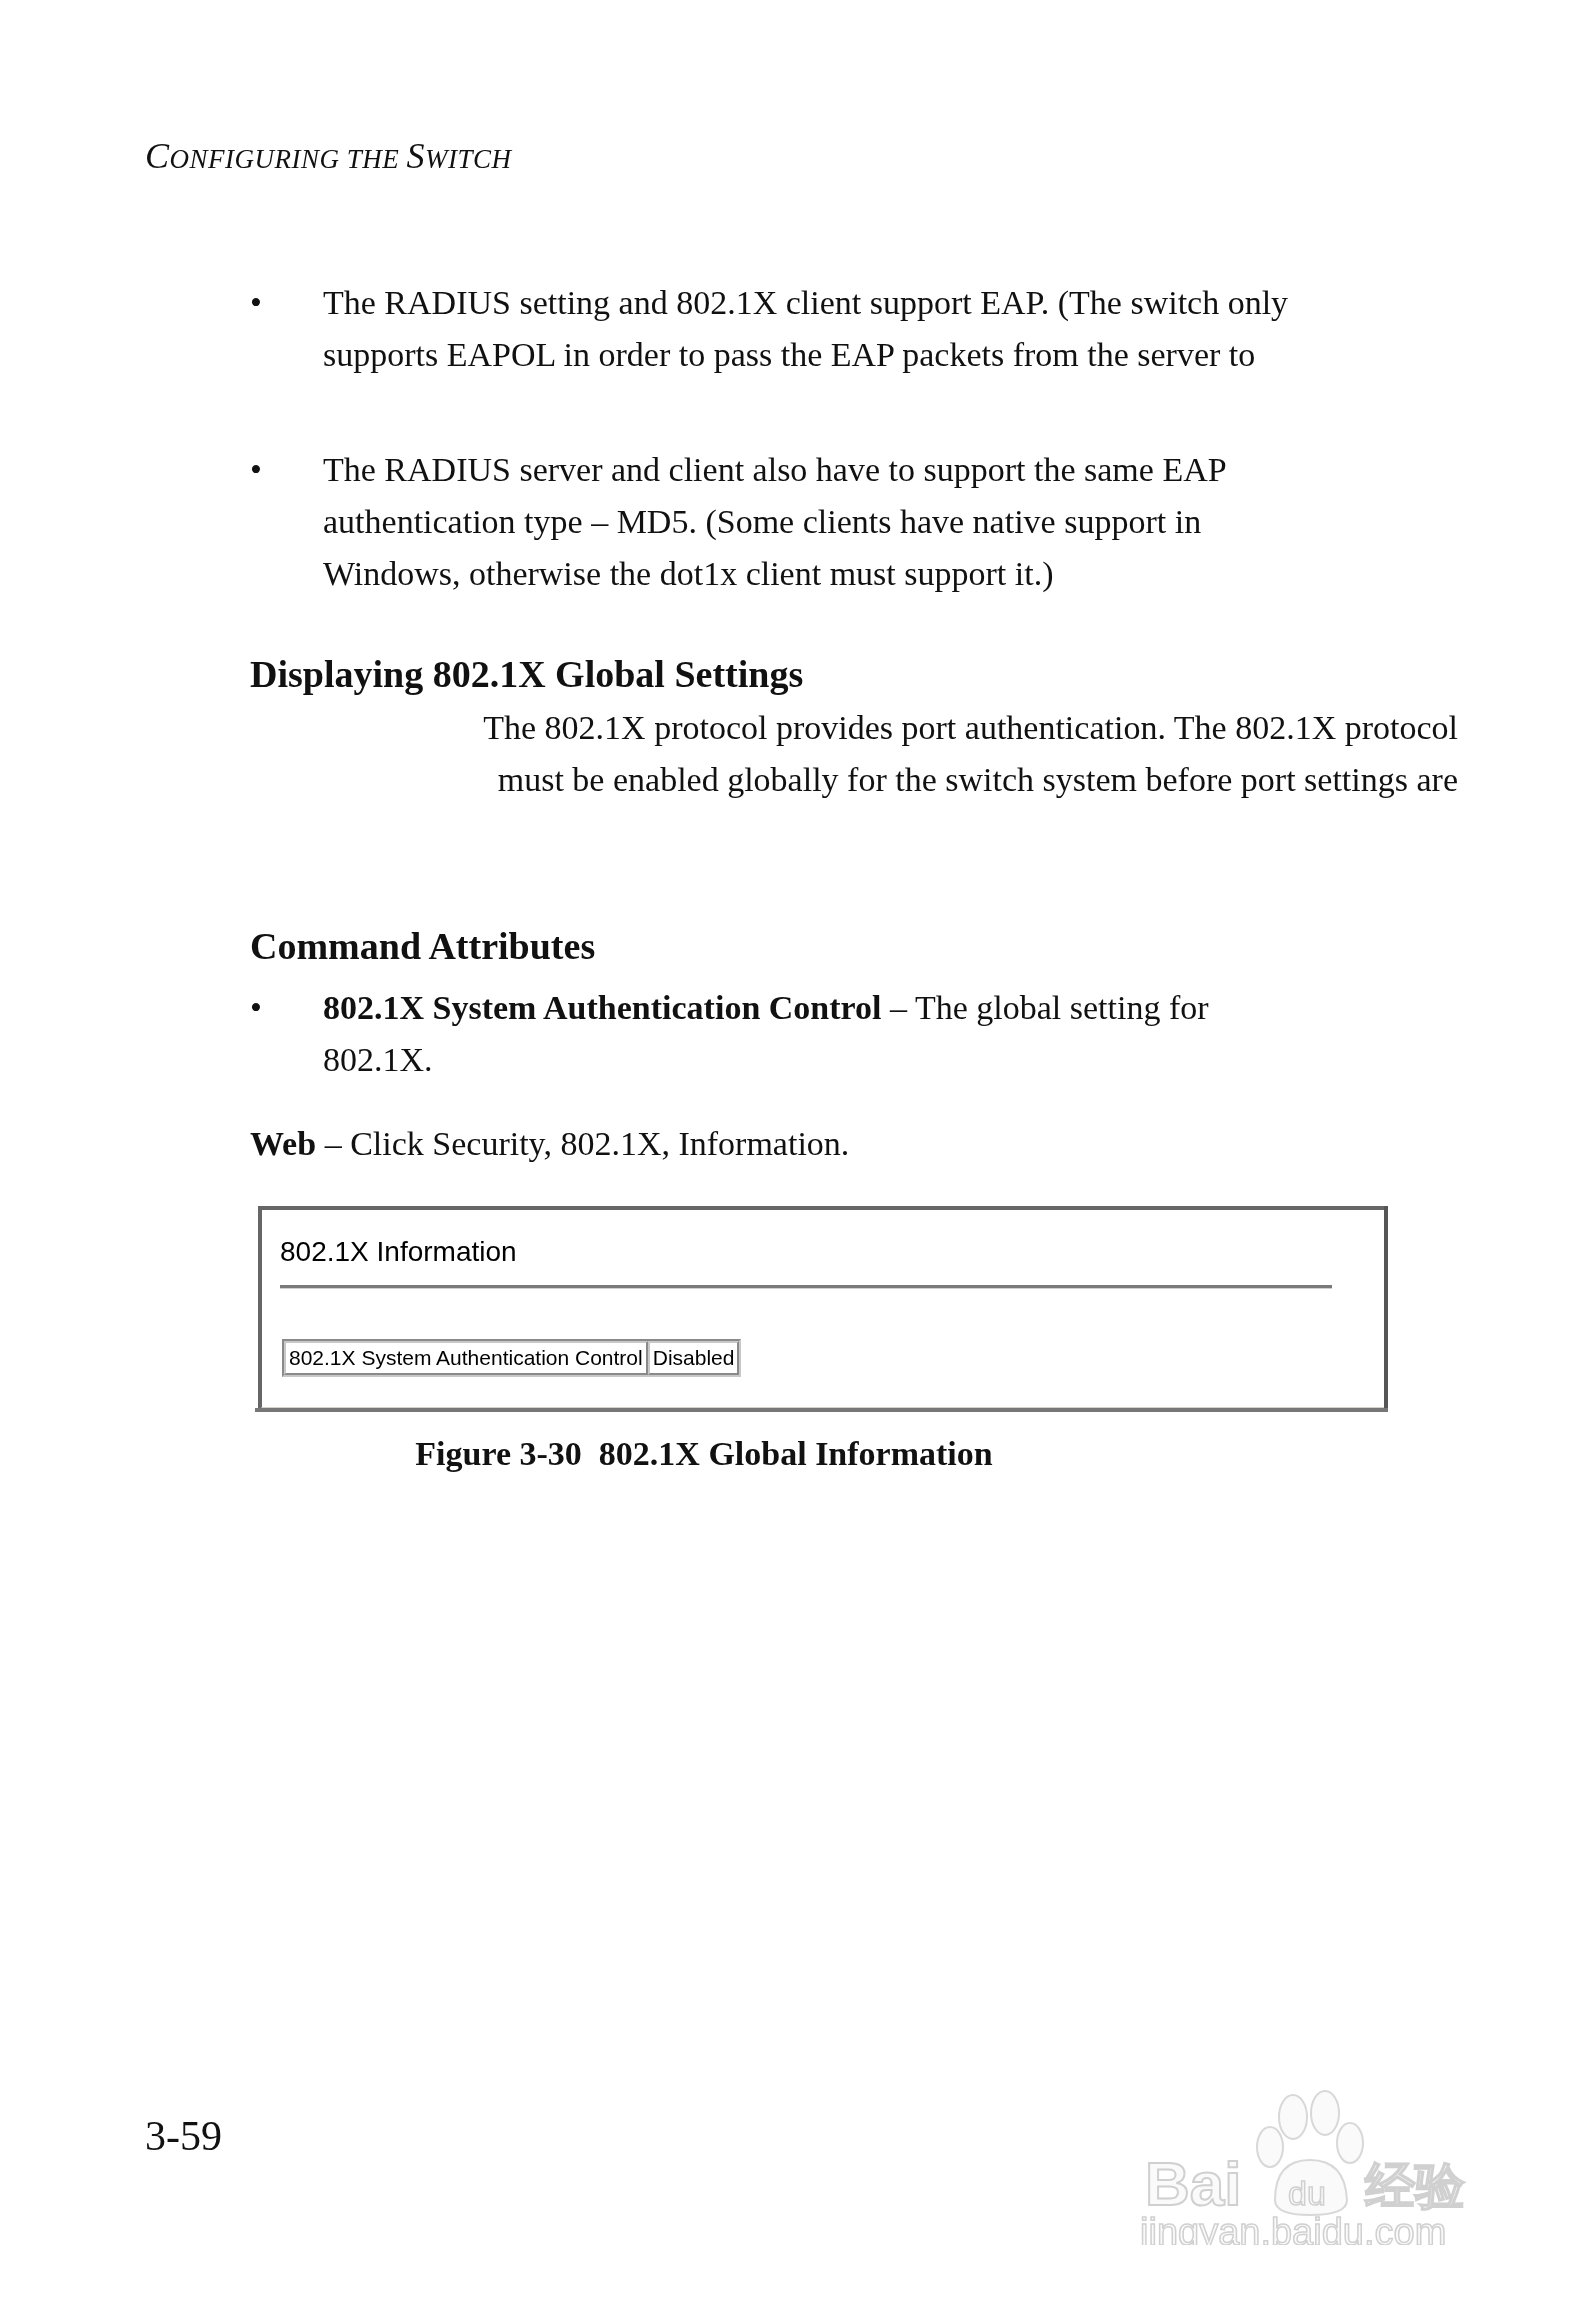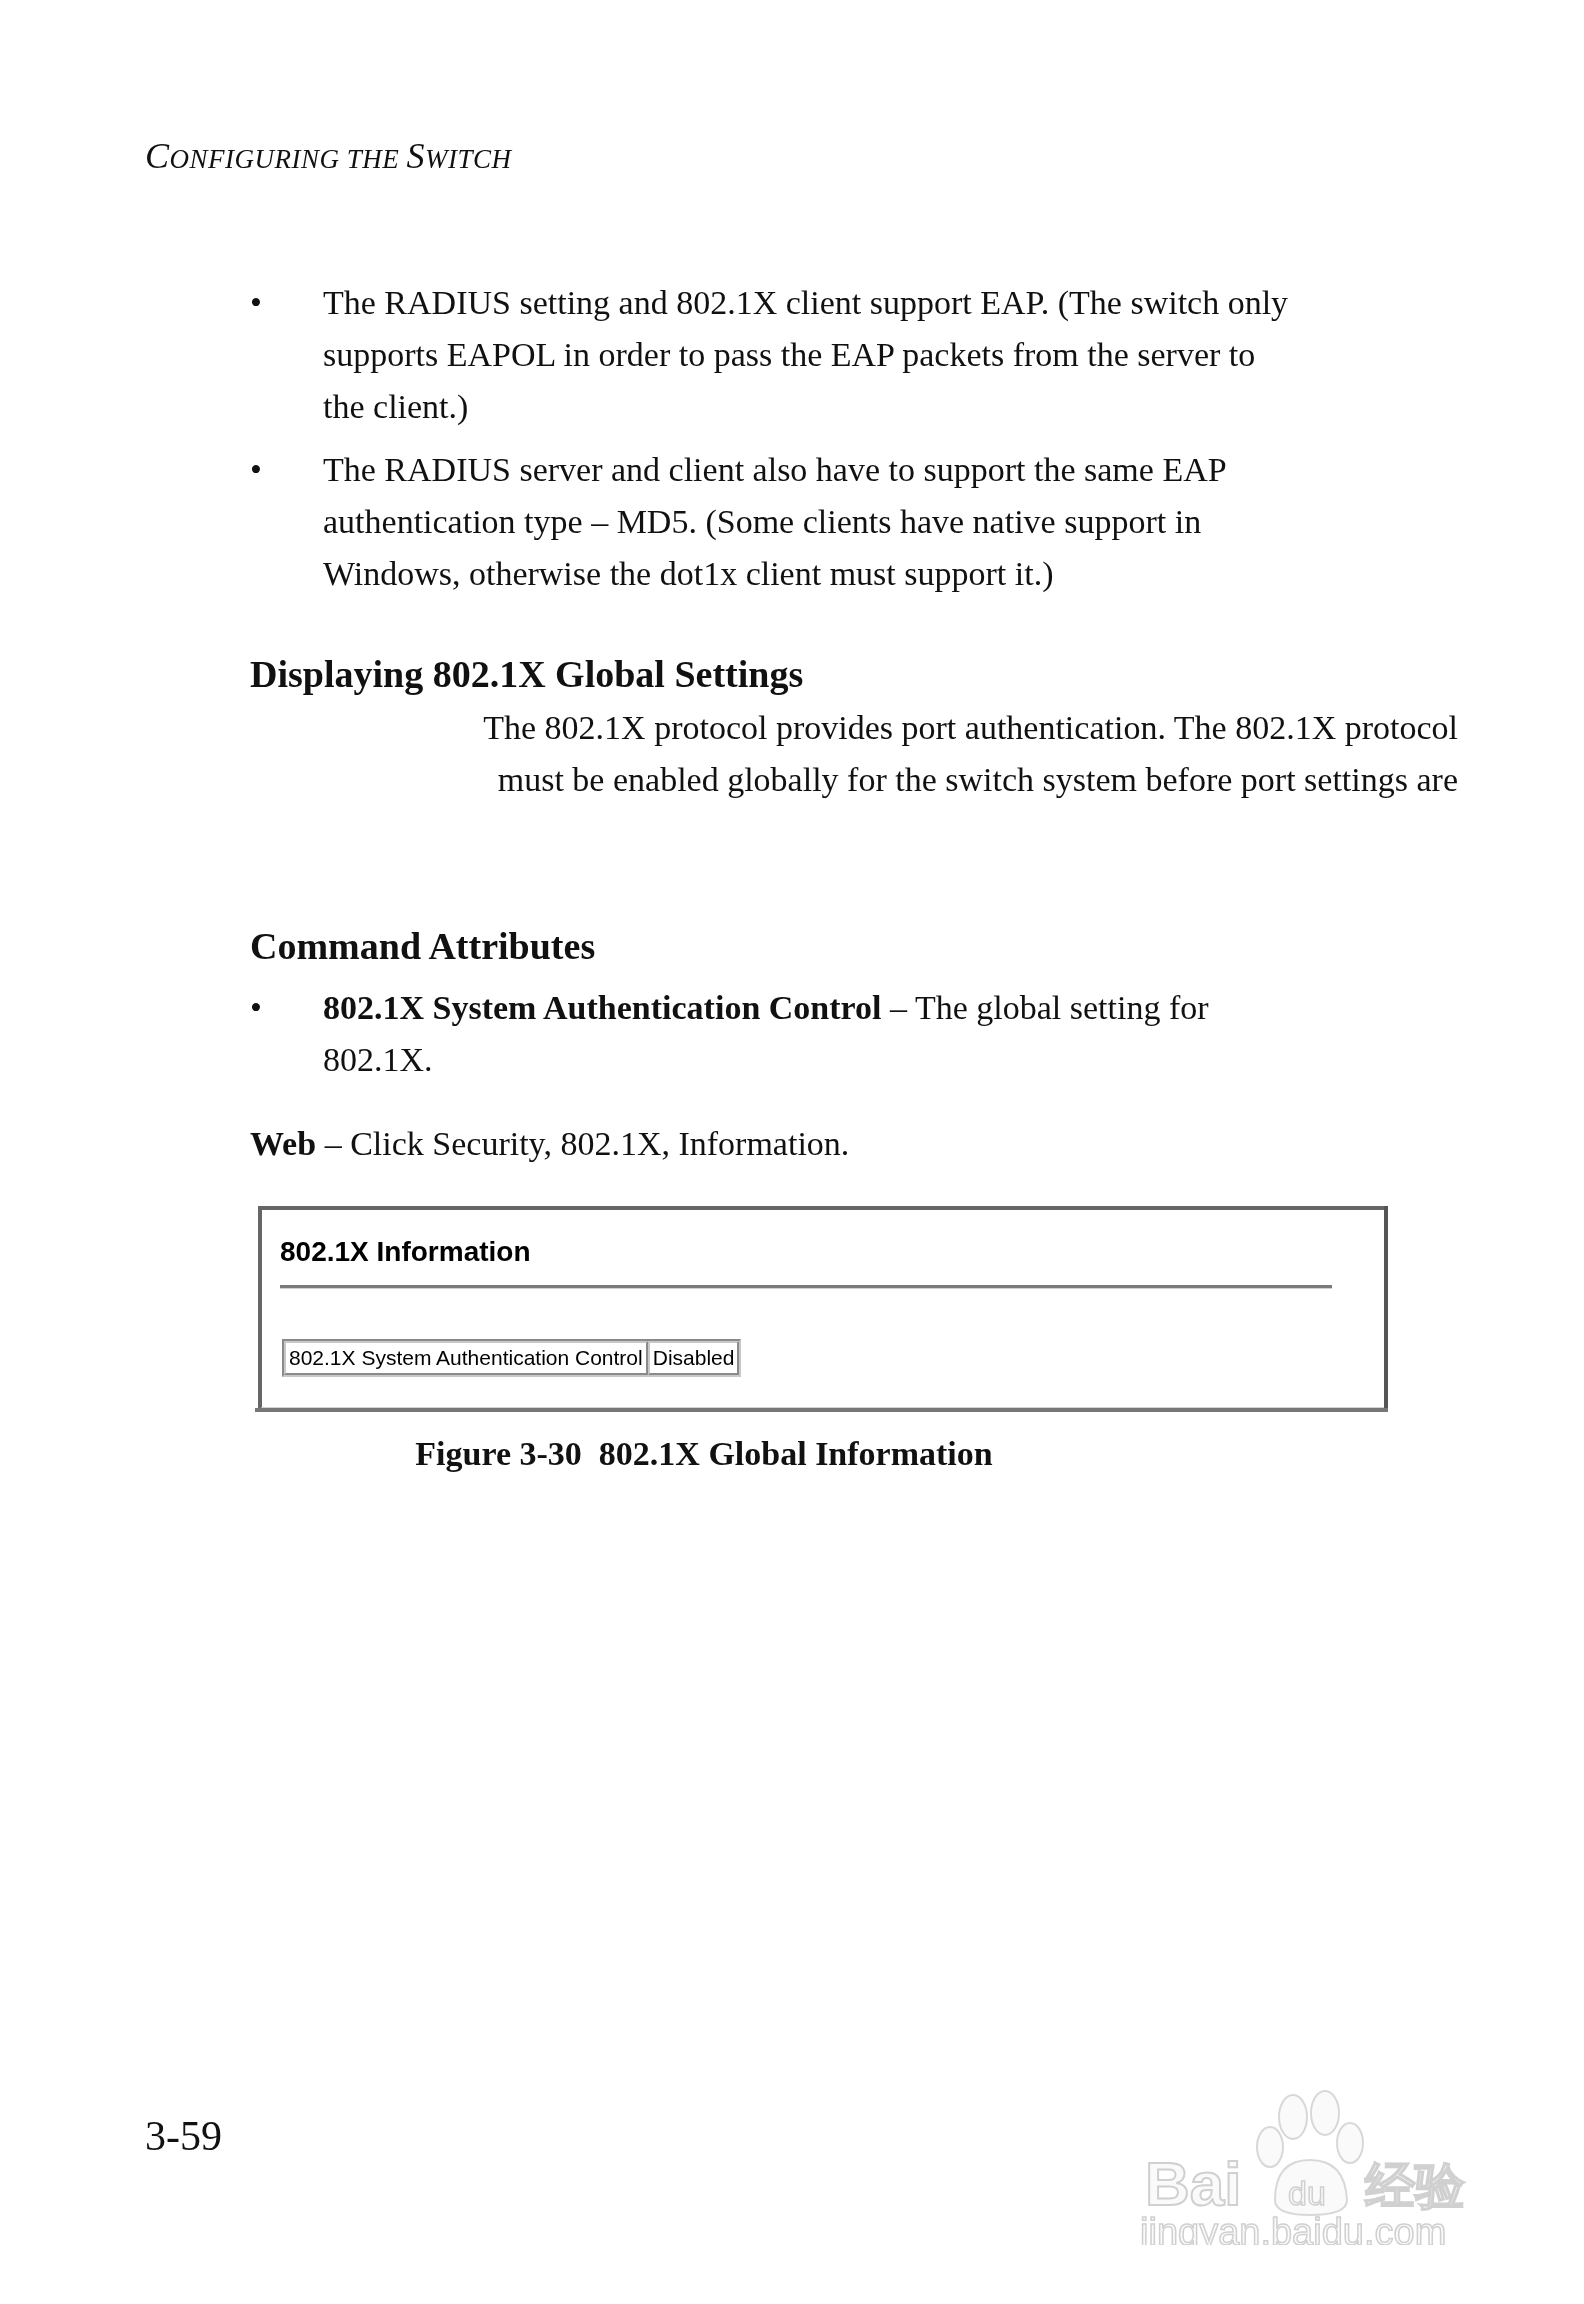--- a/index.html
+++ b/index.html
@@ -14,21 +14,21 @@
   .bullet-text { position:absolute; left:73px; width:1090px; }
   .heading { font-size:38px; font-weight:bold; line-height:48px; }
   .para { left:250px; width:1160px; }
   .figure { left:258px; top:1206px; width:1130px; height:204px; background:#fff;
             border-top:4px solid #666; border-left:4px solid #666;
             border-right:3px solid #d5d2cc; border-bottom:3px solid #d5d2cc;
             box-sizing:border-box; }
   .figure-outer-r { left:1384px; top:1206px; width:4px; height:206px; background:#555; }
   .figure-outer-b { left:255px; top:1408px; width:1133px; height:4px; background:#777; }
   .fig-title { left:280px; top:1236px; font-family:"Liberation Sans","DejaVu Sans",sans-serif;
-               font-size:28px; font-weight:bold; color:#000; }
+               font-size:28px; font-weight:normal; color:#000; }
   .fig-divider { left:280px; top:1285px; width:1052px; height:4px;
                  border-top:3px solid #7a7a7a; border-bottom:1px solid #d0d0d0; box-sizing:border-box; }
   .fig-table { left:282px; top:1339px; border-collapse:separate; border-spacing:0;
                border:2px solid #8a8a8a; border-right-color:#c8c8c8; border-bottom-color:#c8c8c8;
                font-family:"Liberation Sans","DejaVu Sans",sans-serif; font-size:21px; }
   .fig-table td { border:2px solid #a0a0a0; border-top-color:#c8c8c8; border-left-color:#c8c8c8;
                   border-right-color:#8a8a8a; border-bottom-color:#8a8a8a;
                   padding:2px 3px; height:26px; white-space:nowrap; color:#000; }
   .caption { left:0; width:1408px; top:1435px; text-align:center; font-size:34px; font-weight:bold; }
   .page-number { left:145px; top:2112px; font-size:42px; }
@@ -39,21 +39,20 @@
 
 <div class="abs running-head">
   <span>C</span><span class="sc">ONFIGURING THE </span><span>S</span><span class="sc">WITCH</span>
 </div>
 
 <div class="bullet-row body-text" style="top:277px; height:156px;">
   <span class="bullet-dot">•</span>
   <div class="bullet-text">
     <div>The RADIUS setting and 802.1X client support EAP. (The switch only</div>
     <div>supports EAPOL in order to pass the EAP packets from the server to</div>
-    <div>the client.)</div>
   </div>
 </div>
 
 <div class="bullet-row body-text" style="top:444px; height:156px;">
   <span class="bullet-dot">•</span>
   <div class="bullet-text">
     <div>The RADIUS server and client also have to support the same EAP</div>
     <div>authentication type – MD5. (Some clients have native support in</div>
     <div>Windows, otherwise the dot1x client must support it.)</div>
   </div>

